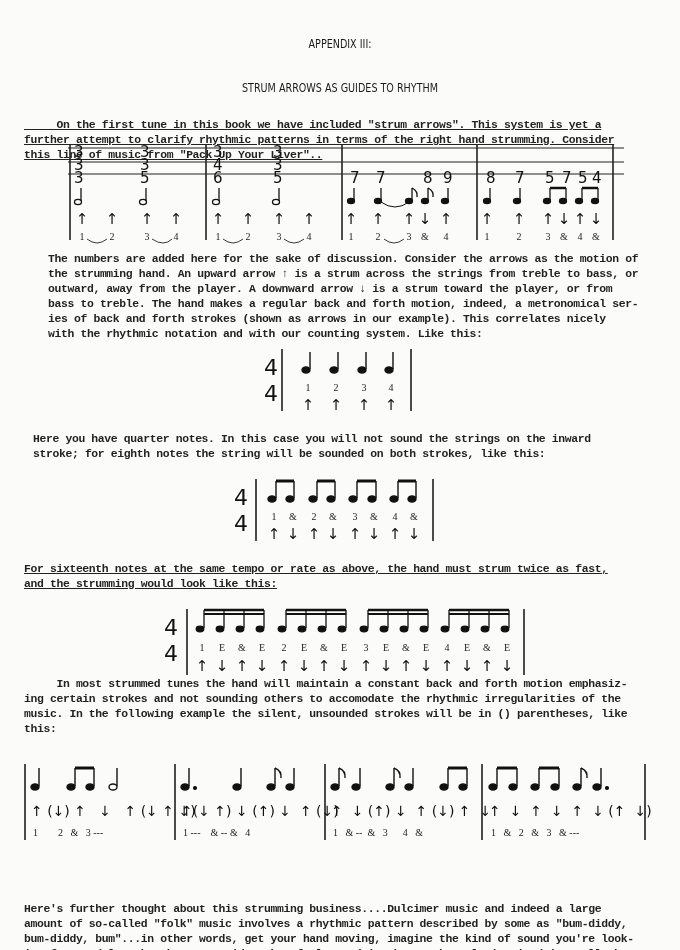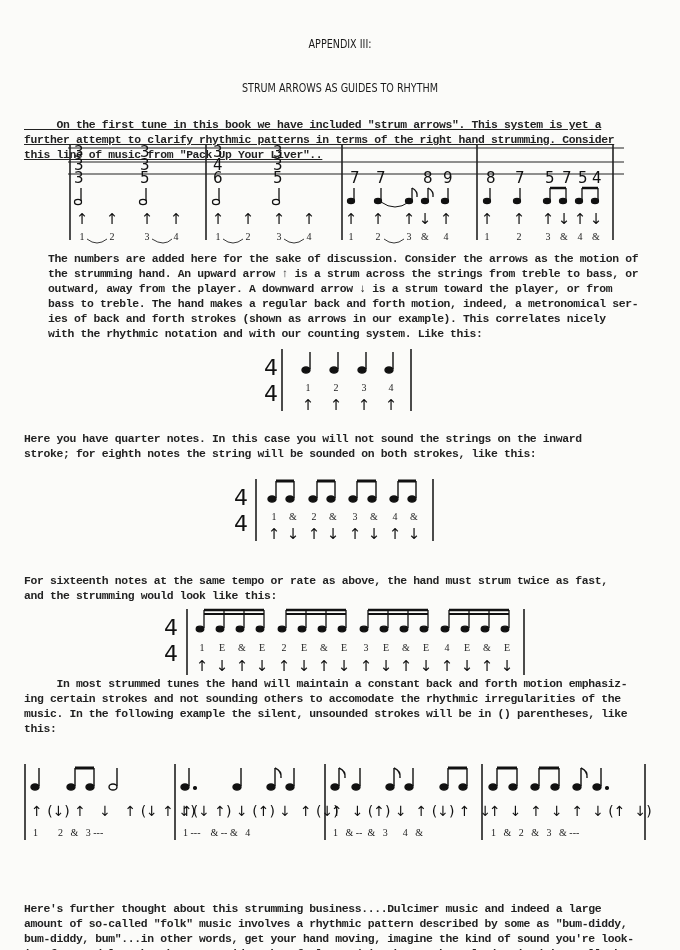--- a/index.html
+++ b/index.html
@@ -186,21 +186,21 @@
       </g>
   <g class="arrow" text-anchor="middle">
         <text x="68" y="65">↑</text>
         <text x="96" y="65">↑</text>
         <text x="124" y="65">↑</text>
         <text x="151" y="65">↑</text>
       </g>
 </svg>
 </div>
 
-<div class="para" style="top:432px;">Here you have quarter notes. In this case you will not sound the strings on the inward
+<div class="para" style="top:432px;margin-left:9px;">Here you have quarter notes. In this case you will not sound the strings on the inward
 stroke; for eighth notes the string will be sounded on both strokes, like this:</div>
 
 <div class="stage" style="left:220px;top:475px;">
 <svg width="240" height="80">
   <text class="ts" x="14" y="30">4</text>
       <text class="ts" x="14" y="56">4</text>
   <line x1="36" y1="4" x2="36" y2="66" stroke="#111" stroke-width="1.5"></line>
   <line x1="213" y1="4" x2="213" y2="66" stroke="#111" stroke-width="1.5"></line>
   <g fill="#111" stroke="#111" stroke-width="1.4">
     <ellipse cx="52" cy="24" rx="4" ry="3"></ellipse>
@@ -240,21 +240,21 @@
         <text x="94" y="64">↑</text>
         <text x="113" y="64">↓</text>
     <text x="135" y="64">↑</text>
         <text x="154" y="64">↓</text>
         <text x="175" y="64">↑</text>
         <text x="194" y="64">↓</text>
   </g>
 </svg>
 </div>
 
-<div class="para" style="top:574px;">For sixteenth notes at the same tempo or rate as above, the hand must strum twice as fast,
+<div class="para" style="top:562px;text-decoration:underline;">For sixteenth notes at the same tempo or rate as above, the hand must strum twice as fast,
 and the strumming would look like this:</div>
 
 <div class="stage" style="left:150px;top:605px;">
 <svg width="380" height="80">
   <text class="ts" x="14" y="30">4</text>
       <text class="ts" x="14" y="56">4</text>
   <line x1="37" y1="4" x2="37" y2="70" stroke="#111" stroke-width="1.5"></line>
   <line x1="374" y1="4" x2="374" y2="70" stroke="#111" stroke-width="1.5"></line>
   <g fill="#111" stroke="#111" stroke-width="1.3">
 

